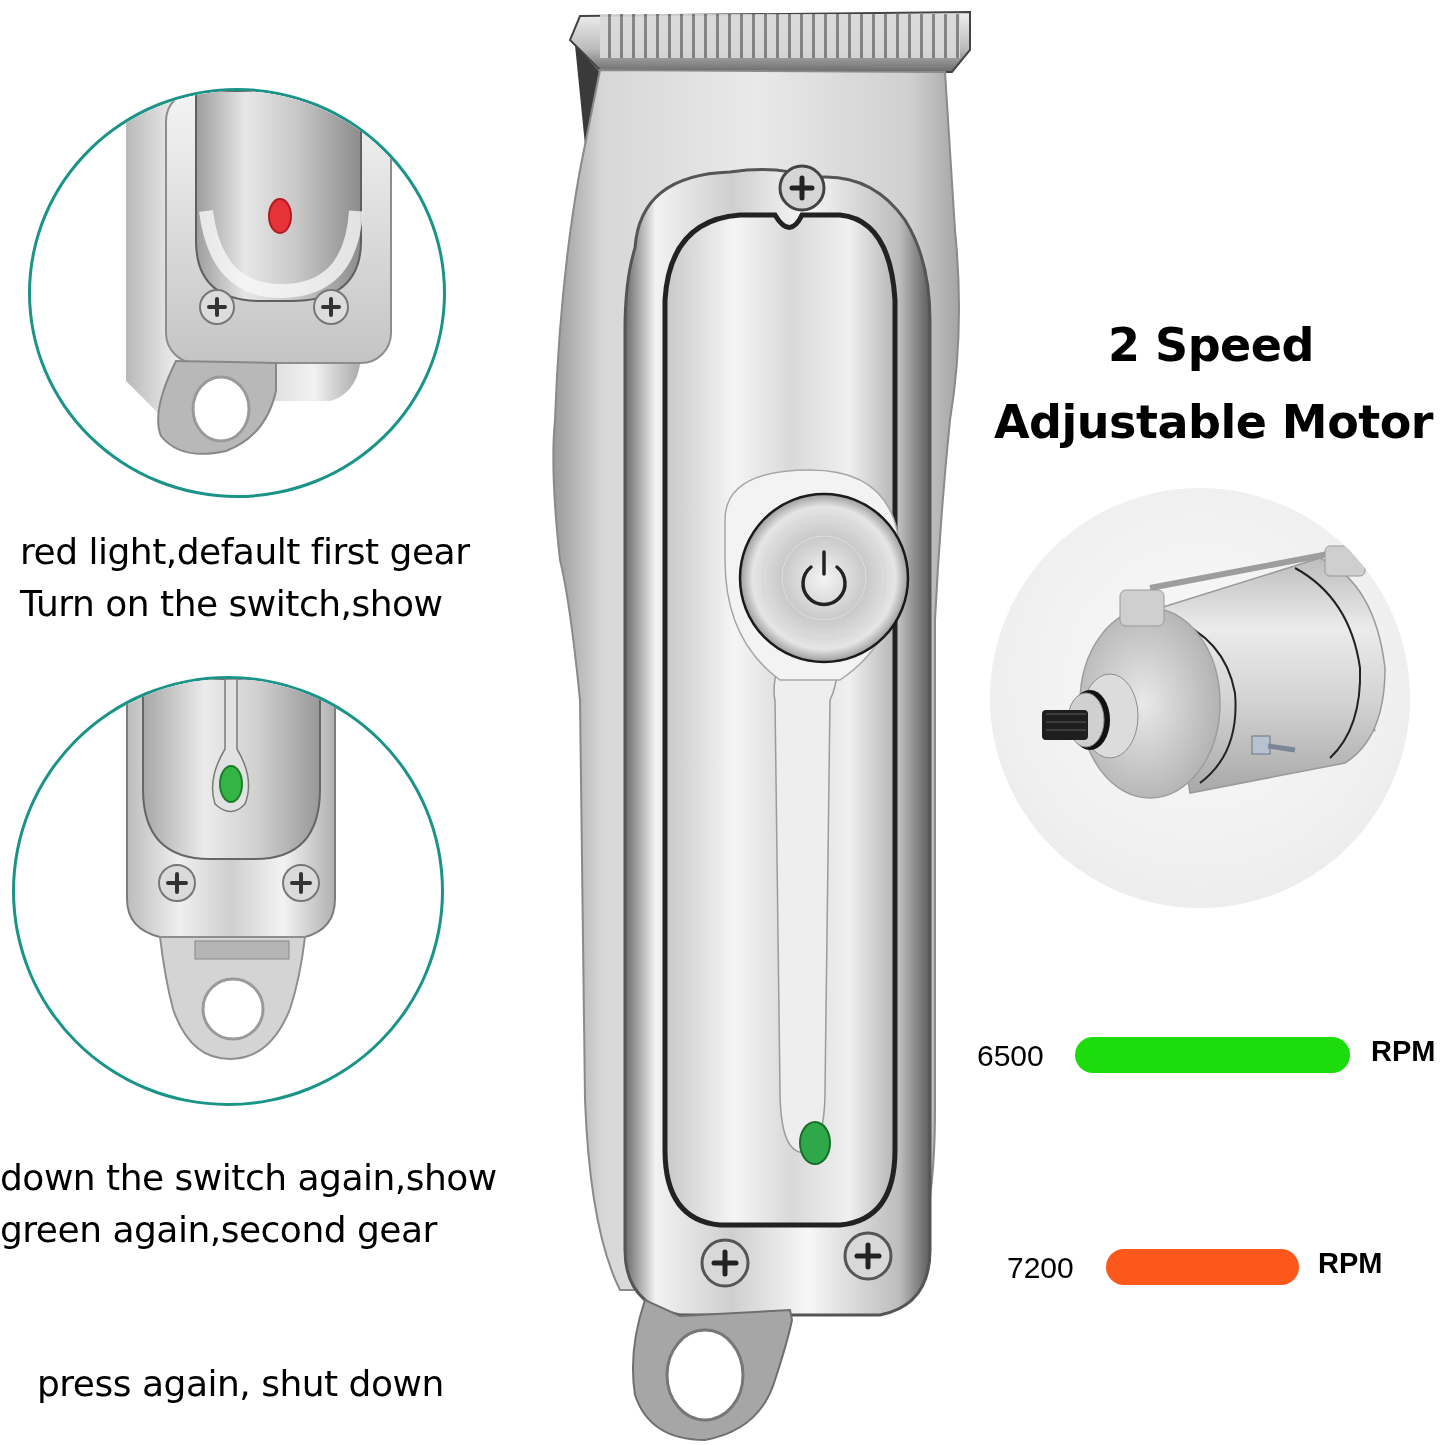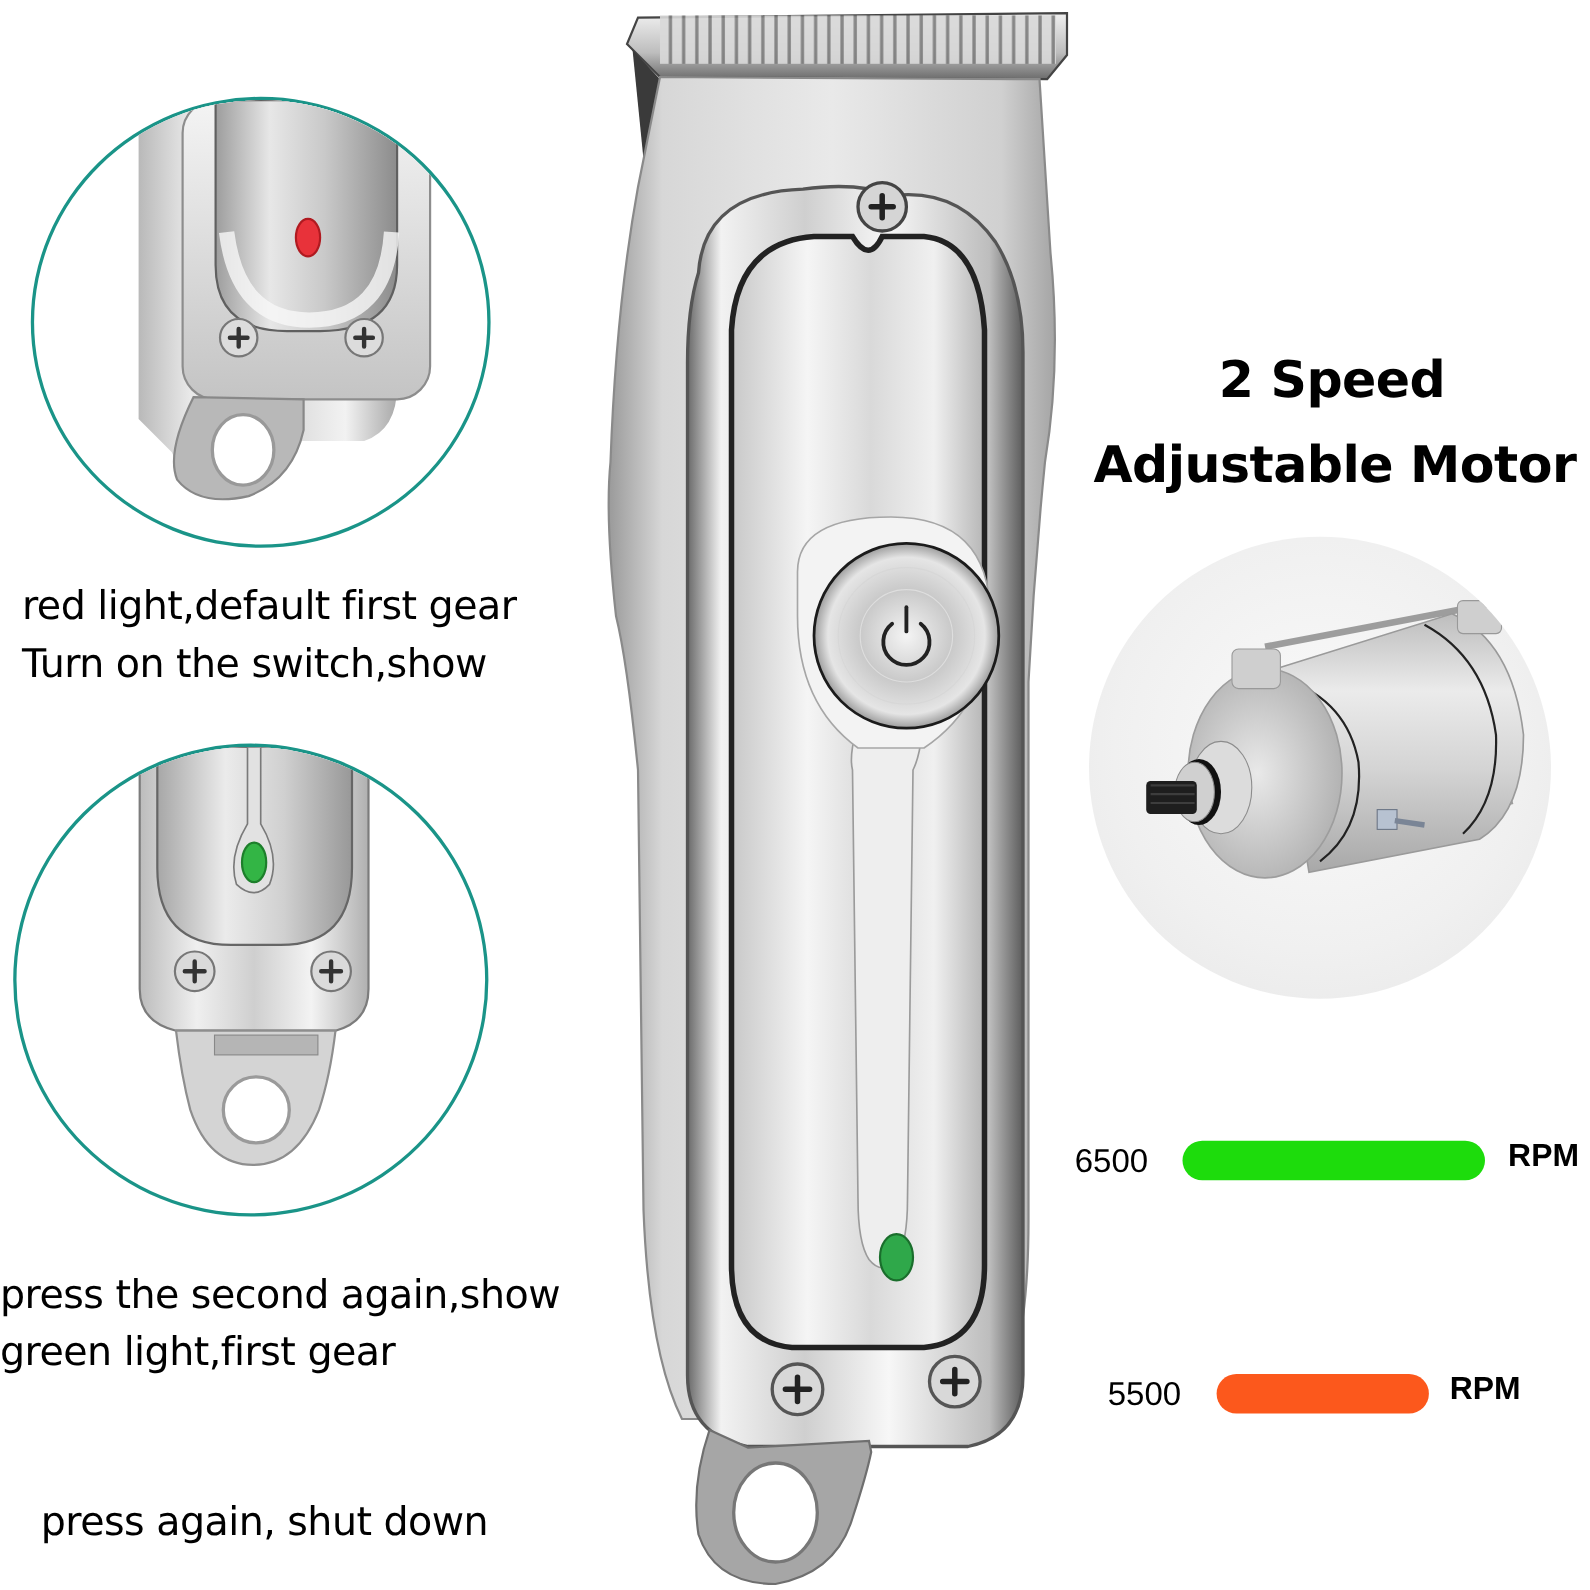--- a/index.html
+++ b/index.html
@@ -114,22 +114,22 @@
       <path d="M277 204 H295 M286 195 V213" stroke="#333" stroke-width="4" stroke-linecap="round"></path>
     </g>
 
     <path d="M145 258 L290 258 Q285 300 275 330 Q255 380 215 380 Q175 380 158 330 Q150 300 145 258 Z" fill="#d4d4d4" stroke="#8e8e8e" stroke-width="2"></path>
     <rect x="180" y="262" width="94" height="18" fill="#b5b5b5" stroke="#888"></rect>
     <circle cx="218" cy="330" r="30" fill="#fff" stroke="#9a9a9a" stroke-width="3"></circle>
   </svg>
 </div>
 
 <div class="caption" style="left:0px; top:1152px;">
-  <div>press the second again,show</div>
-  <div>green light,first gear</div>
+  <div>down the switch again,show</div>
+  <div>green again,second gear</div>
 </div>
 
 <div class="caption" style="left:37px; top:1358px;text-align:center;">
   <div>press again, shut down</div>
 </div>
 
 <div class="abs" style="left:540px; top:0px; width:440px; height:1445px;">
   <svg width="440" height="1445" viewBox="0 0 440 1445">
     <defs>
       <linearGradient id="cBody" x1="0" x2="1">
@@ -260,16 +260,16 @@
   </svg>
 </div>
 
 <div class="rpm-row" style="left:942px; top:1037px; width:480px;">
   <span class="rpm-value" style="left:0px;">6500</span>
   <div class="rpm-bar" style="left:98px; width:275px; background:#1ddc0c;"></div>
   <span class="rpm-unit" style="left:394px;">RPM</span>
 </div>
 
 <div class="rpm-row" style="left:972px; top:1249px; width:420px;">
-  <span class="rpm-value" style="left:0px;">5500</span>
+  <span class="rpm-value" style="left:0px;">7200</span>
   <div class="rpm-bar" style="left:99px; width:193px; background:#fc581c;"></div>
   <span class="rpm-unit" style="left:311px;">RPM</span>
 </div>
 
 </body></html>

